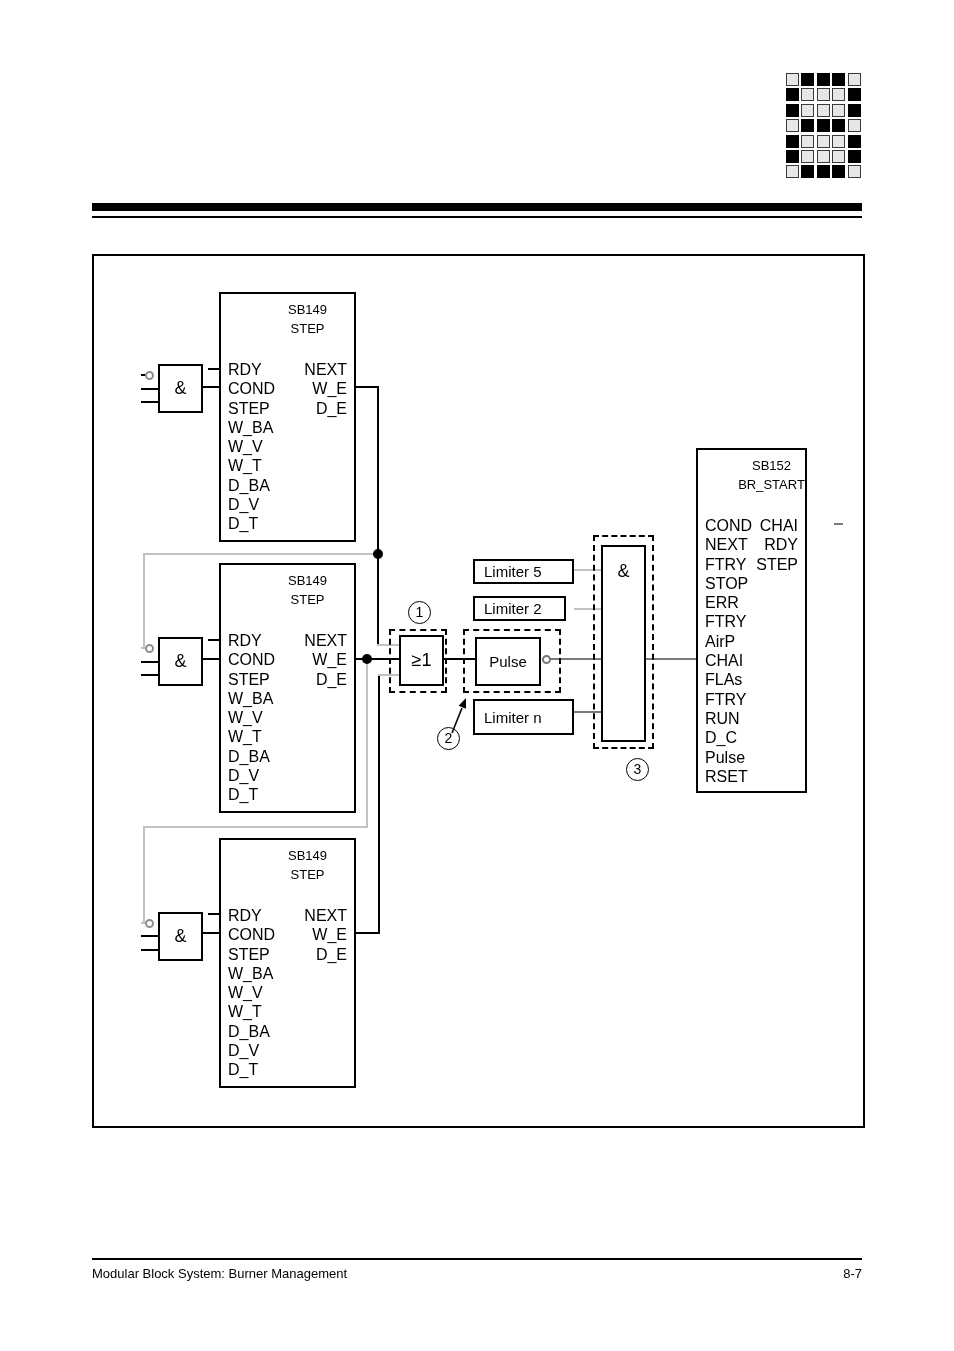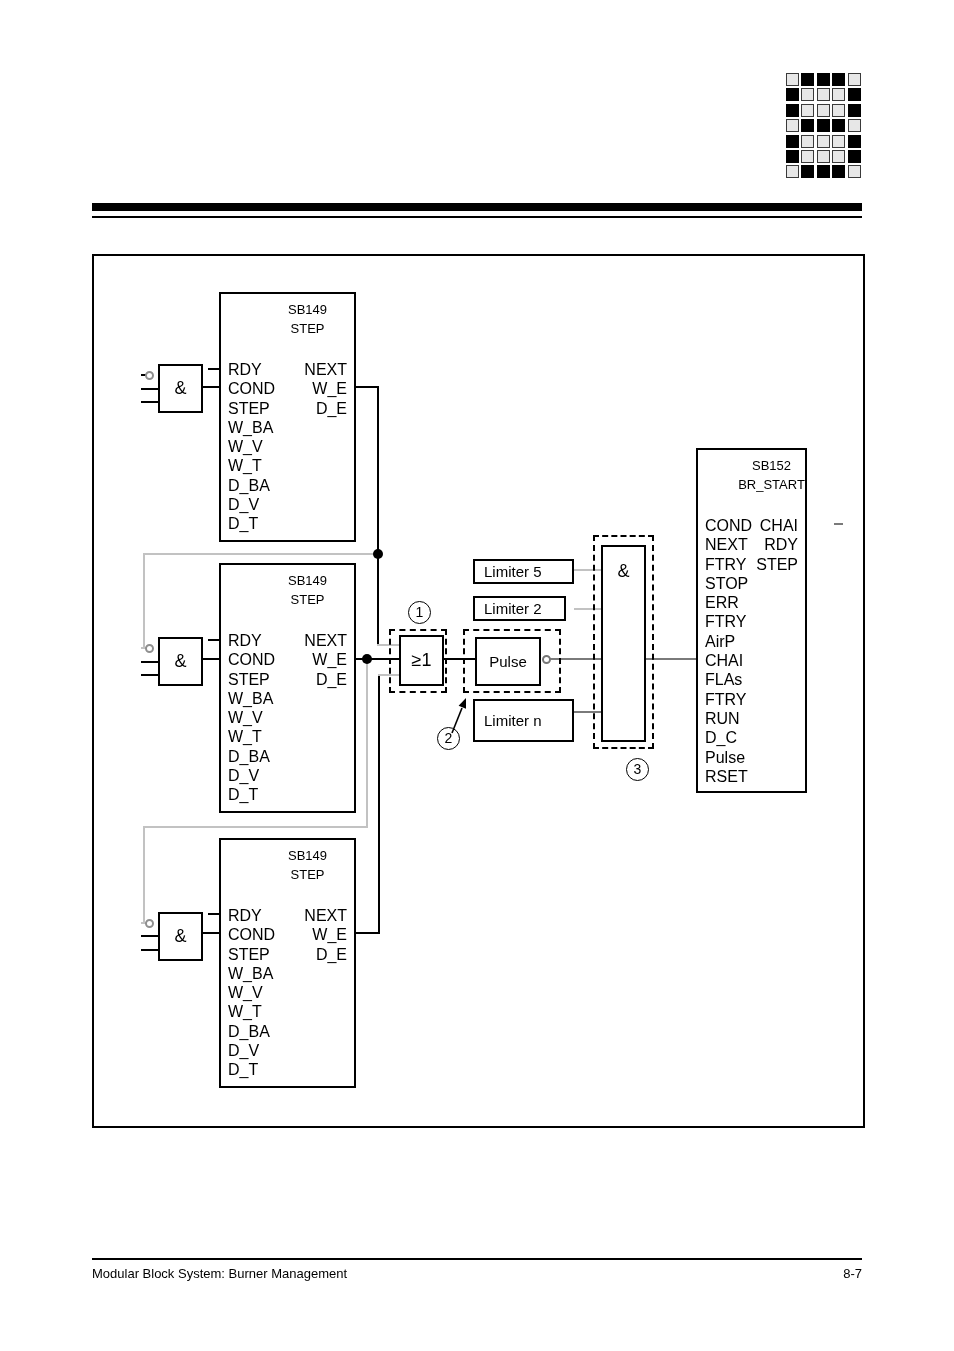--- a/index.html
+++ b/index.html
@@ -224,21 +224,21 @@
     <span>Pulse</span>
   </div>
   <div class="bubble" style="left:542px;top:655px;border-color:#777;"></div>
 
   <div class="box lim" style="left:473px;top:559px;width:101px;height:25px;">
     <span>Limiter 5</span>
   </div>
   <div class="box lim" style="left:473px;top:596px;width:93px;height:25px;">
     <span>Limiter 2</span>
   </div>
-  <div class="box lim" style="left:473px;top:699px;width:101px;height:43px;">
+  <div class="box lim" style="left:473px;top:699px;width:101px;height:36px;">
     <span>Limiter n</span>
   </div>
 
   <div class="box gate tall" style="left:601px;top:545px;width:45px;height:197px;">
     <span>&amp;</span>
   </div>
 
   <div class="box" style="left:696px;top:448px;width:111px;height:345px;">
     <div class="blk-title">
       <div>SB152</div>

